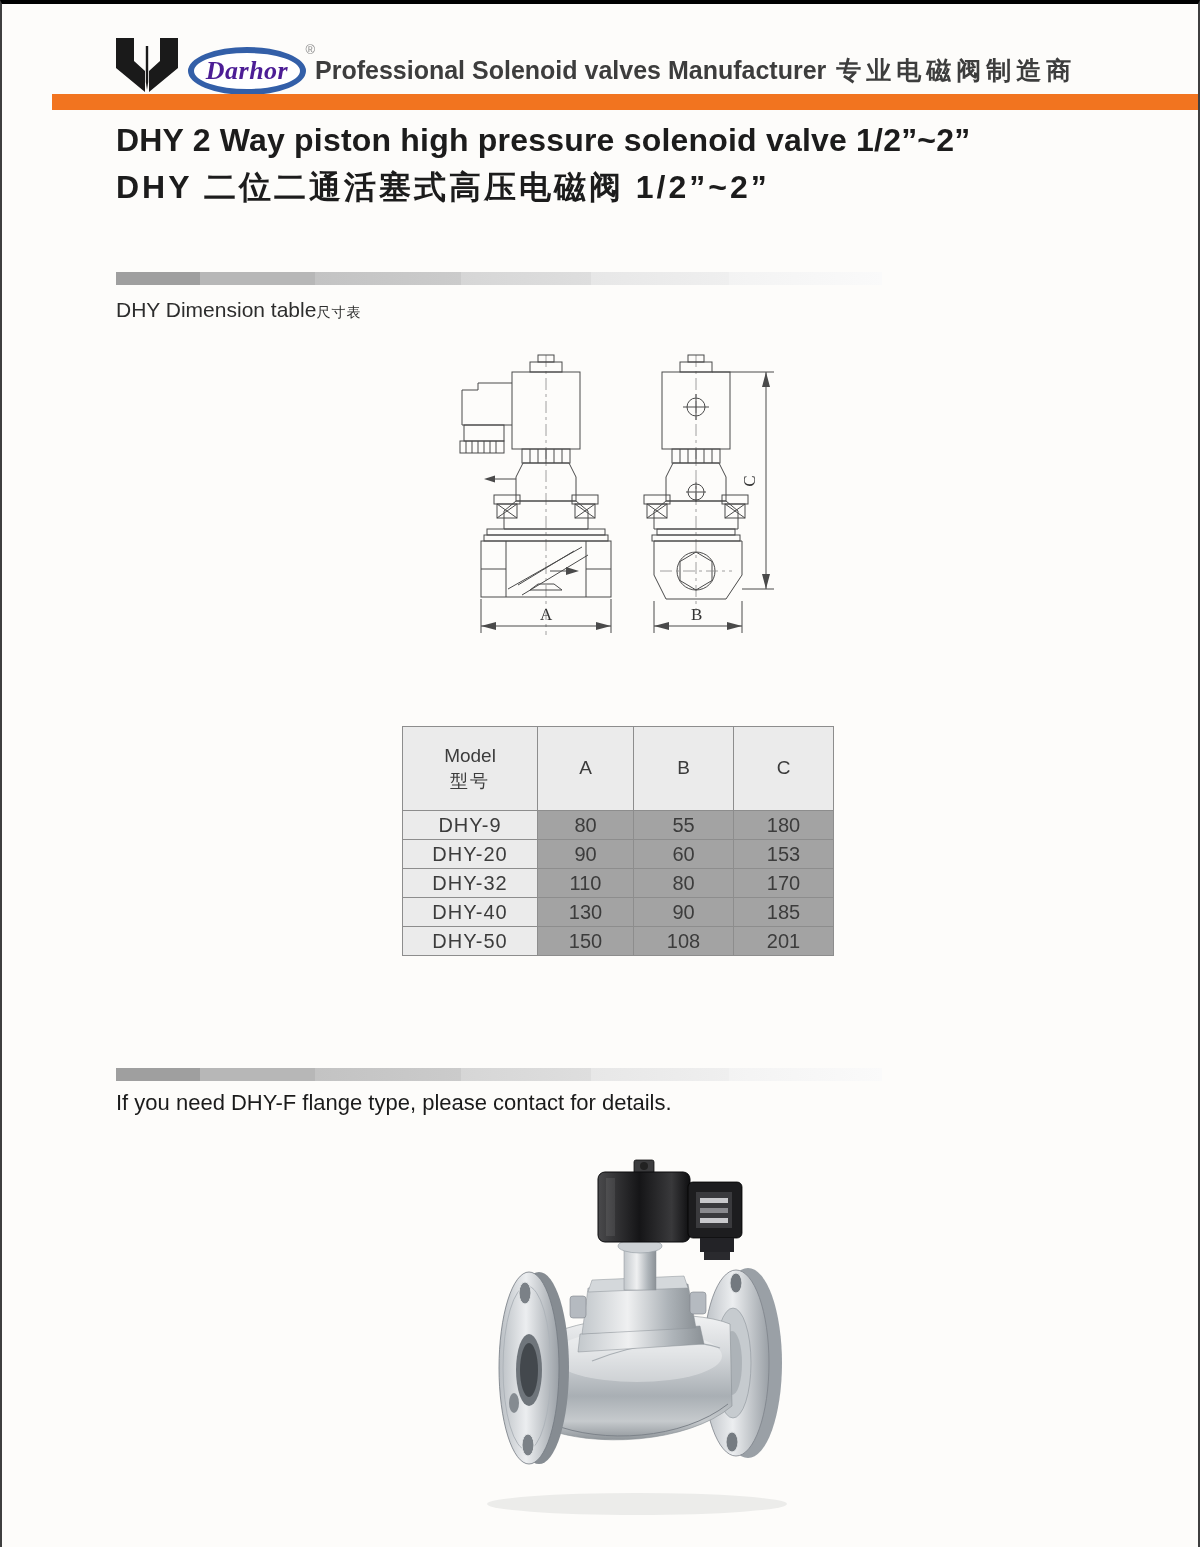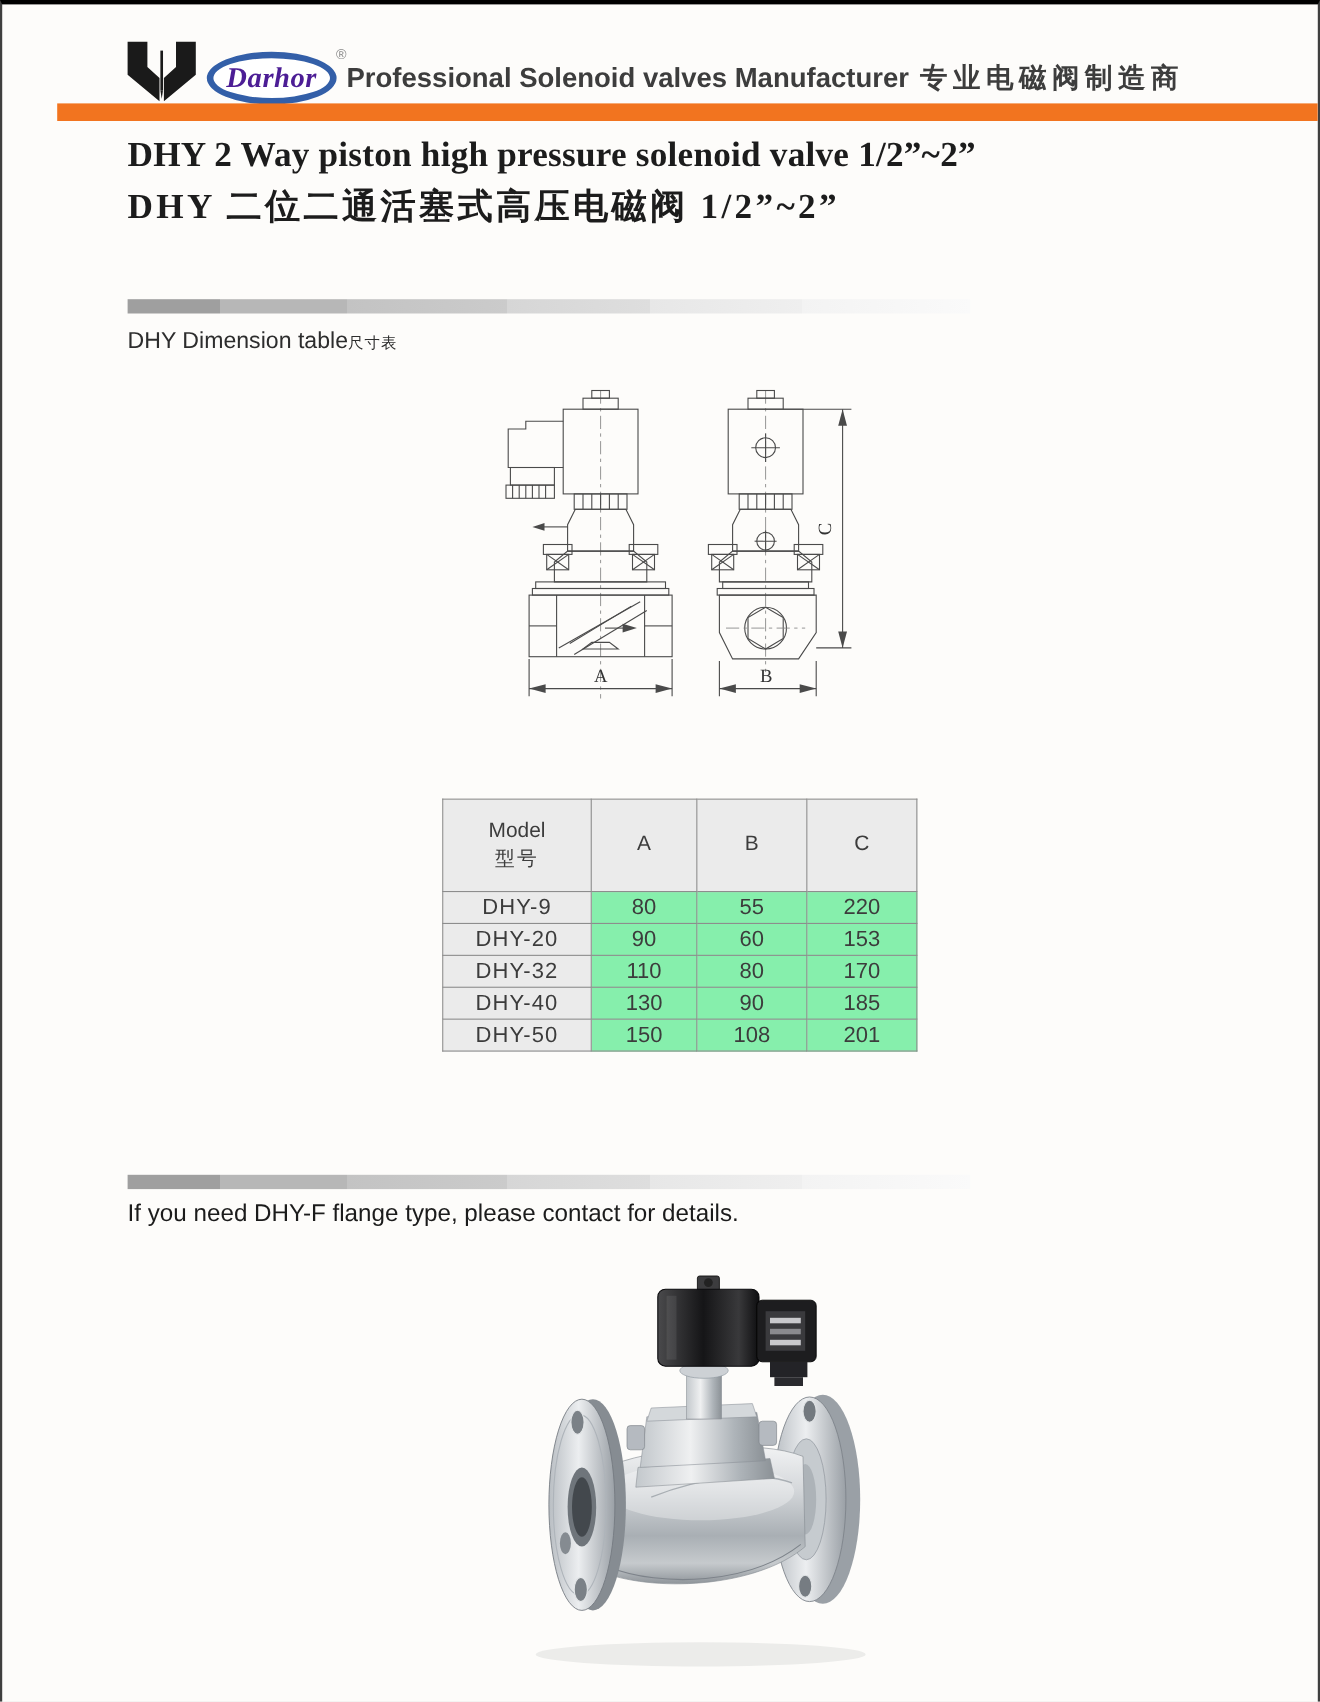--- a/index.html
+++ b/index.html
@@ -18,40 +18,40 @@
   }
   .brand-text {
     font-family:"Liberation Serif", serif; font-style:italic; font-weight:bold;
     font-size:26px; color:#4c1d95; letter-spacing:.5px; line-height:1;
   }
   .reg { position:absolute; top:-11px; right:-15px; font-size:13px; color:#8a8a8a; font-style:normal; }
   .tagline { position:absolute; left:313px; top:50px; font-size:25px; font-weight:bold; color:#3d3d3d; white-space:nowrap; }
   .tagline .cn { margin-left:10px; letter-spacing:5px; }
   .accent-bar { position:absolute; left:50px; right:0; top:90px; height:16px; background:#f2741f; }
   
-  .title-block { position:absolute; left:114px; top:118px;font-family:Liberation Serif, serif; }
+  .title-block { position:absolute; left:114px; top:118px; }
   .t1 { font-size:32px; font-weight:bold; color:#1c1c1c; white-space:nowrap; letter-spacing:.2px; }
   .t2 { font-size:32px; font-weight:bold; color:#1c1c1c; margin-top:7px; letter-spacing:3px; white-space:nowrap; }
   
   .divider {
     position:absolute; left:114px; width:766px; height:13px;
     background:linear-gradient(to right,#9f9f9f 0,#9f9f9f 11%,#b7b7b7 11%,#b7b7b7 26%,#c3c3c3 26%,#cbcbcb 45%,#d6d6d6 45%,#dedede 62%,#e7e7e7 62%,#efefef 80%,#f3f3f3 80%,#fafafa 100%);
   }
   .d1 { top:268px; } .d2 { top:1064px; }
   .sec-heading { position:absolute; left:114px; top:294px; font-size:21px; color:#2d2d2d; }
   .sec-heading .cn2 { font-size:14px; margin-left:0; letter-spacing:1px; }
   
   .drawing { position:absolute; left:420px; top:345px; width:420px; height:320px; }
   .drawing .ln { stroke:#4a4a4a; stroke-width:1; fill:none; }
   .drawing .fl { fill:#4a4a4a; stroke:none; }
   .drawing .cl { stroke:#888; stroke-width:.8; fill:none; stroke-dasharray:12 4 3 4; }
   .drawing text { font-family:"Liberation Serif", serif; font-size:17px; fill:#333; }
   
   .dim-table { position:absolute; left:400px; top:722px; border-collapse:collapse; table-layout:fixed; }
-  .dim-table td { border:1px solid #8d8d8d; text-align:center; vertical-align:middle; color:#3c3c3c; background:#86efac; padding:0; }
+  .dim-table td { border:1px solid #8d8d8d; text-align:center; vertical-align:middle; color:#3c3c3c; background:#a3a3a3; padding:0; }
   .dim-table .shade { background:#ebebeb; }
   .dim-table tr.hed td { height:83px; font-size:19px; line-height:1.3; }
   .dim-table tr.hed .mcn { font-size:18px; letter-spacing:2px; }
   .dim-table tr.r td { height:28px; font-size:20px; }
   .dim-table tr.r td.shade { letter-spacing:1px; }
   
   .note { position:absolute; left:114px; top:1086px; font-size:22px; color:#1b1b1b; }
   .photo { position:absolute; left:440px; top:1152px; width:390px; height:385px; }
 </style>
 </head>
@@ -235,21 +235,21 @@
         <span class="mcn">型号</span>
       </td>
       <td class="shade">A</td>
       <td class="shade">B</td>
       <td class="shade">C</td>
     </tr>
     <tr class="r">
       <td class="shade">DHY-9</td>
       <td>80</td>
       <td>55</td>
-      <td>220</td>
+      <td>180</td>
     </tr>
     <tr class="r">
       <td class="shade">DHY-20</td>
       <td>90</td>
       <td>60</td>
       <td>153</td>
     </tr>
     <tr class="r">
       <td class="shade">DHY-32</td>
       <td>110</td>

